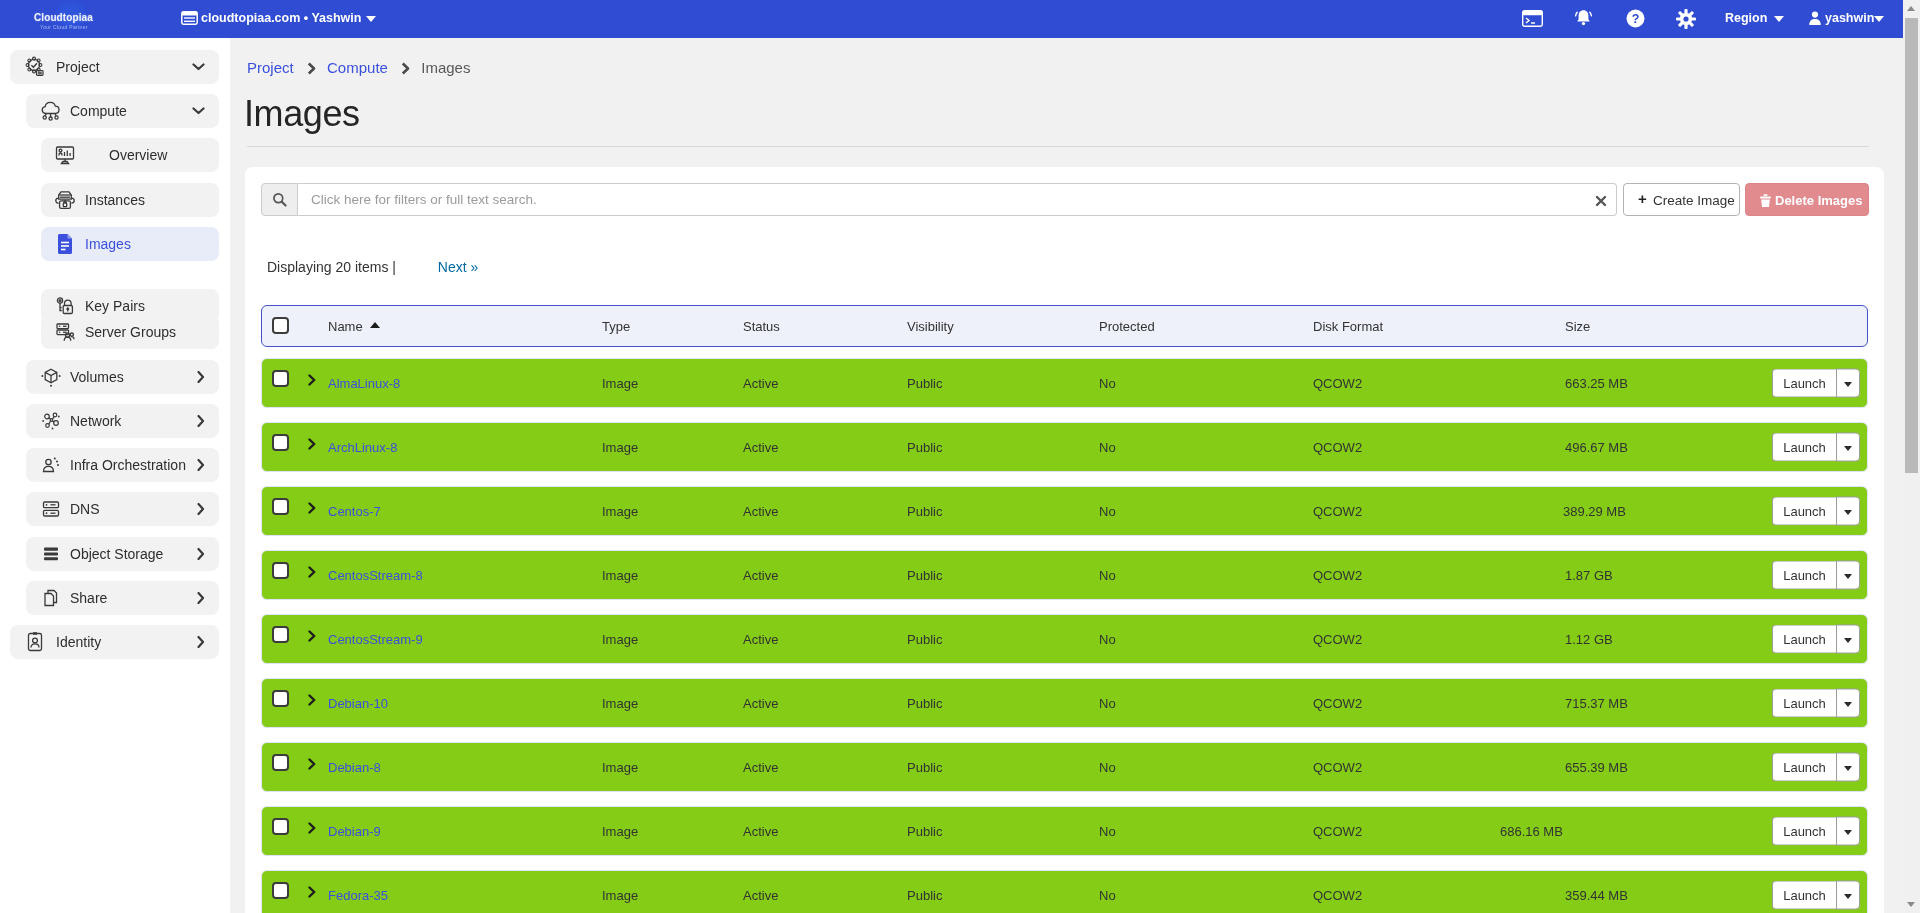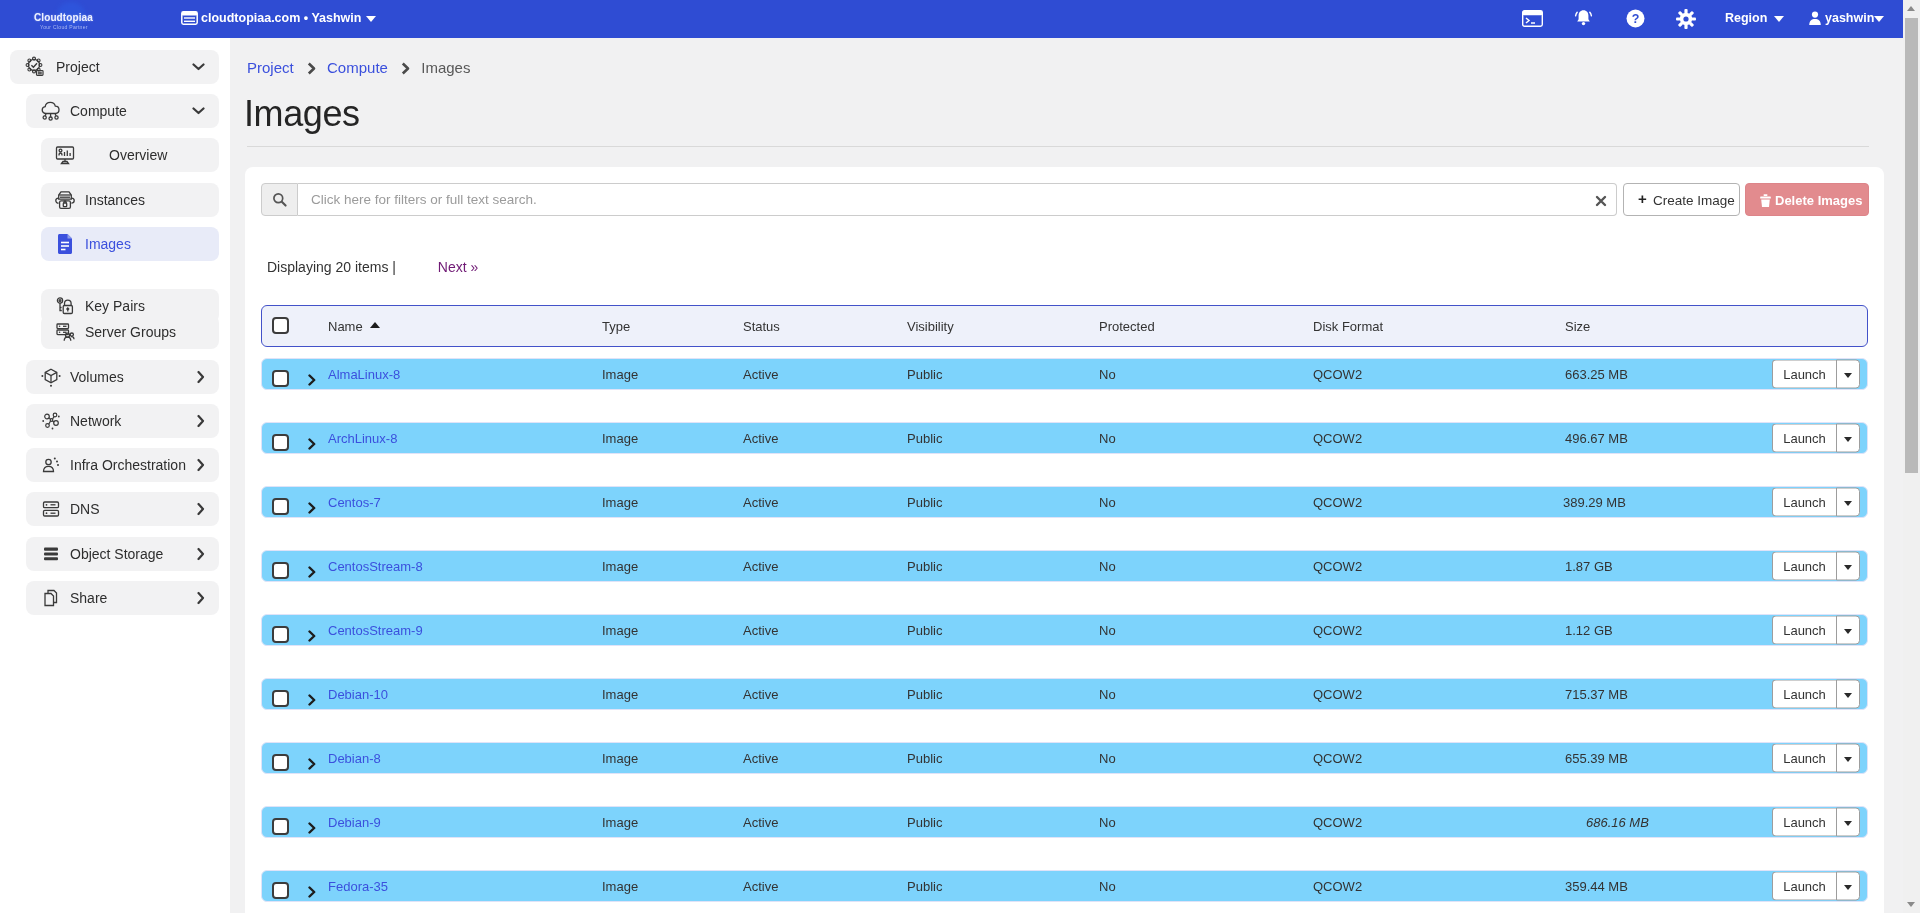--- a/index.html
+++ b/index.html
@@ -18,21 +18,21 @@
   #sidebar { position:absolute; left:0; top:38px; width:230px; height:875px; background:#ffffff; }
   .sb-item { position:absolute; height:34px; border-radius:8px; background:#f2f2f3; }
   .sb-item .lbl { position:absolute; top:50%; transform:translateY(-50%); font-size:14px; color:#2e2e2e; white-space:nowrap; }
   .sb-ico { position:absolute; top:50%; transform:translateY(-50%); }
   .sb-chev { position:absolute; top:50%; transform:translateY(-50%); right:14px; }
 
   
   #card { position:absolute; left:245px; top:167px; width:1639px; height:746px; background:#fff; border-radius:8px 8px 0 0; }
   .crumb-link { color:#3b50dd; font-size:15px; text-decoration:none; }
   .hdr-cell { position:absolute; top:50%; transform:translateY(-50%); font-size:13px; color:#333; white-space:nowrap; }
-  .row-card { position:absolute; left:261px; width:1607px; height:32px; background:#7dd3fc; border:1px solid #dfe3f8; border-radius:6px; }
+  .row-card { position:absolute; left:261px; width:1607px; height:50px; background:#84cc16; border:1px solid #dfe3f8; border-radius:6px; }
   .cell { position:absolute; top:50%; transform:translateY(-50%); font-size:13px; color:#333; white-space:nowrap; }
   .name-link { color:#3b50dd; text-decoration:none; }
   .cbox { position:absolute; width:17px; height:17px; border:2px solid #3c3c3c; border-radius:4px; background:#fff; }
   .launch { position:absolute; left:1510px; top:50%; transform:translateY(-50%); width:88px; height:29px; }
   .launch .main { position:absolute; left:0; top:0; width:64px; height:29px; border:1px solid #9d9d9d; border-right:none; border-radius:4px 0 0 4px; background:#fff; font-size:13px; color:#333; text-align:center; line-height:27px; }
   .launch .drop { position:absolute; left:64px; top:0; width:24px; height:29px; border:1px solid #9d9d9d; border-radius:0 4px 4px 0; background:#fff; }
   .launch .drop i { position:absolute; left:50%; top:50%; transform:translate(-50%,-30%); width:0; height:0; border-left:4.5px solid transparent; border-right:4.5px solid transparent; border-top:5.5px solid #2a2a2a; }
 
   
   #scrollbar { position:absolute; right:0; top:0; width:17px; height:913px; background:#f0f0f0; }
@@ -313,20 +313,34 @@
           <path d="M5 6.5 L5 18.5 L13.5 18.5 L13.5 9 L11 6.5 Z"></path>
           <path d="M8 6.5 L8 3.5 L14 3.5 L16.5 6 L16.5 15.5 L13.5 15.5"></path>
         </g>
       </svg>
       <div class="lbl" style="left:44px;">Share</div>
       <svg class="sb-chev" width="8" height="13" viewBox="0 0 8 13">
           <path d="M1.5 1.5 L6 6.5 L1.5 11.5" fill="none" stroke="#3a3a3a" stroke-width="2.2" stroke-linecap="round" stroke-linejoin="round"></path>
         </svg>
     </div>
 
+    <div class="sb-item" style="left:10px;top:587px;width:209px;">
+      <svg class="sb-ico" style="left:14px;" width="22" height="22" viewBox="0 0 22 22">
+        <g fill="none" stroke="#3a3a3a" stroke-width="1.3">
+          <rect x="4.5" y="2.5" width="13" height="17" rx="1.8"></rect>
+          <line x1="9" y1="2.5" x2="13" y2="2.5" stroke-width="2.6"></line>
+          <circle cx="11" cy="9.5" r="2.4"></circle>
+          <path d="M7 16.5 C7 13.8 8.8 12.8 11 12.8 C13.2 12.8 15 13.8 15 16.5"></path>
+        </g>
+      </svg>
+      <div class="lbl" style="left:46px;">Identity</div>
+      <svg class="sb-chev" width="8" height="13" viewBox="0 0 8 13">
+          <path d="M1.5 1.5 L6 6.5 L1.5 11.5" fill="none" stroke="#3a3a3a" stroke-width="2.2" stroke-linecap="round" stroke-linejoin="round"></path>
+        </svg>
+    </div>
   </div>
 
   <div id="main">
 
     <div class="abs" style="left:247px;top:59px;font-size:15px;color:#555;white-space:nowrap;">
       <a class="crumb-link" href="#">Project</a>
       <svg style="margin:0 7px 1px 9px;vertical-align:middle;" width="9" height="13" viewBox="0 0 9 13">
           <path d="M1.8 1.5 L7 6.5 L1.8 11.5" fill="none" stroke="#4a4a4a" stroke-width="2.6" stroke-linejoin="round"></path>
         </svg>
       <a class="crumb-link" href="#">Compute</a>
@@ -364,21 +378,21 @@
       <svg style="position:absolute;left:13px;top:9px;" width="13" height="15" viewBox="0 0 13 15">
         <g fill="#fff">
           <rect x="1.2" y="3.6" width="10.6" height="2" rx="0.4"></rect>
           <rect x="4.6" y="1.2" width="3.8" height="1.8" rx="0.4"></rect>
           <path d="M2.2 6.4 L10.8 6.4 L10 14 L3 14 Z"></path>
         </g>
       </svg>
       <span style="position:absolute;left:29px;top:9px;font-size:13px;font-weight:bold;color:#fff;white-space:nowrap;">Delete Images</span>
     </div>
 
-    <div class="abs" style="left:267px;top:259px;font-size:14px;color:#333;">Displaying 20 items | <a href="#" style="color:#701a75;text-decoration:none;padding-left:38px;">Next »</a></div>
+    <div class="abs" style="left:267px;top:259px;font-size:14px;color:#333;">Displaying 20 items | <a href="#" style="color:#0369a1;text-decoration:none;padding-left:38px;">Next »</a></div>
 
     <div class="abs" style="left:261px;top:305px;width:1607px;height:42px;background:#eef1fa;border:1px solid #4352c9;border-radius:6px;">
       <span class="cbox" style="left:10px;top:11px;"></span>
       <span class="hdr-cell" style="left:66px;">Name</span>
       <span class="abs" style="left:108px;top:16px;width:0;height:0;border-left:5px solid transparent;border-right:5px solid transparent;border-bottom:6px solid #1c1c1c;"></span>
       <span class="hdr-cell" style="left:340px;">Type</span>
       <span class="hdr-cell" style="left:481px;">Status</span>
       <span class="hdr-cell" style="left:645px;">Visibility</span>
       <span class="hdr-cell" style="left:837px;">Protected</span>
       <span class="hdr-cell" style="left:1051px;">Disk Format</span>
@@ -522,21 +536,21 @@
       <span class="cbox" style="left:10px;top:11px;"></span>
       <svg style="position:absolute;left:46px;top:15px;" width="8" height="12" viewBox="0 0 8 12">
           <path d="M1.5 1.5 L6.2 6 L1.5 10.5" fill="none" stroke="#1d1d1d" stroke-width="2.4" stroke-linecap="round" stroke-linejoin="round"></path>
         </svg>
       <span class="cell" style="left:66px;"><a class="name-link" href="#">Debian-9</a></span>
       <span class="cell" style="left:340px;">Image</span>
       <span class="cell" style="left:481px;">Active</span>
       <span class="cell" style="left:645px;">Public</span>
       <span class="cell" style="left:837px;">No</span>
       <span class="cell" style="left:1051px;">QCOW2</span>
-      <span class="cell" style="left:1324px;font-style:italic;">686.16 MB</span>
+      <span class="cell" style="left:1238px;">686.16 MB</span>
       <span class="launch">
           <span class="main">Launch</span>
           <span class="drop">
             <i></i>
           </span>
         </span>
     </div>
     <div class="row-card" style="top:870px;">
       <span class="cbox" style="left:10px;top:11px;"></span>
       <svg style="position:absolute;left:46px;top:15px;" width="8" height="12" viewBox="0 0 8 12">

